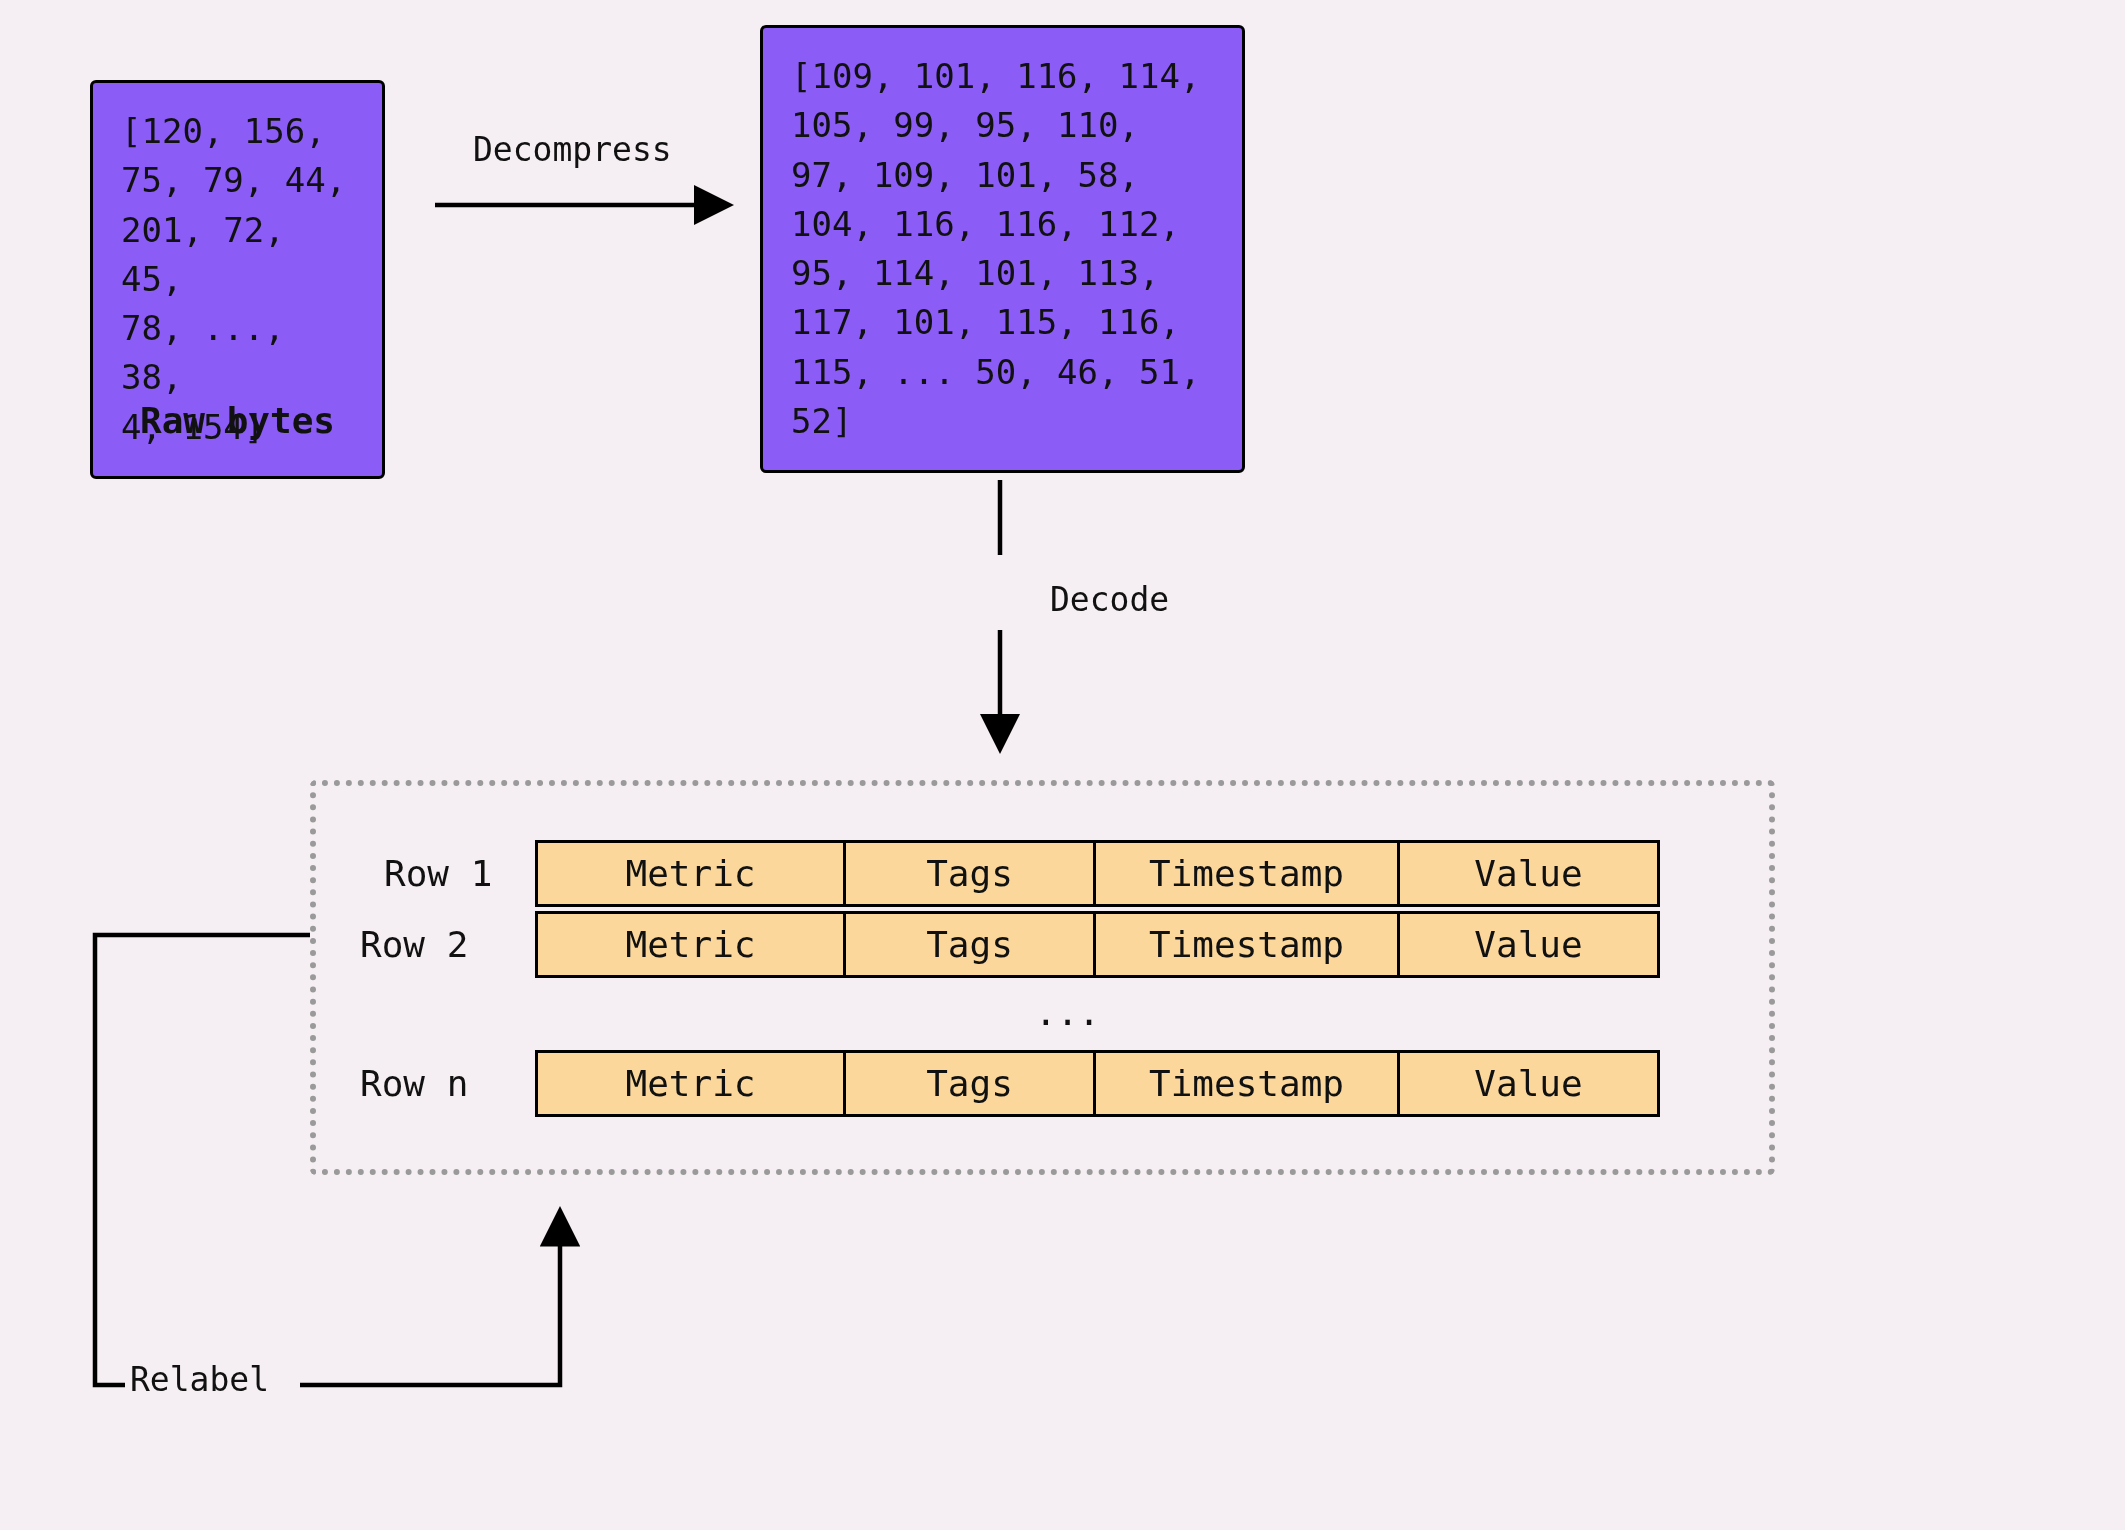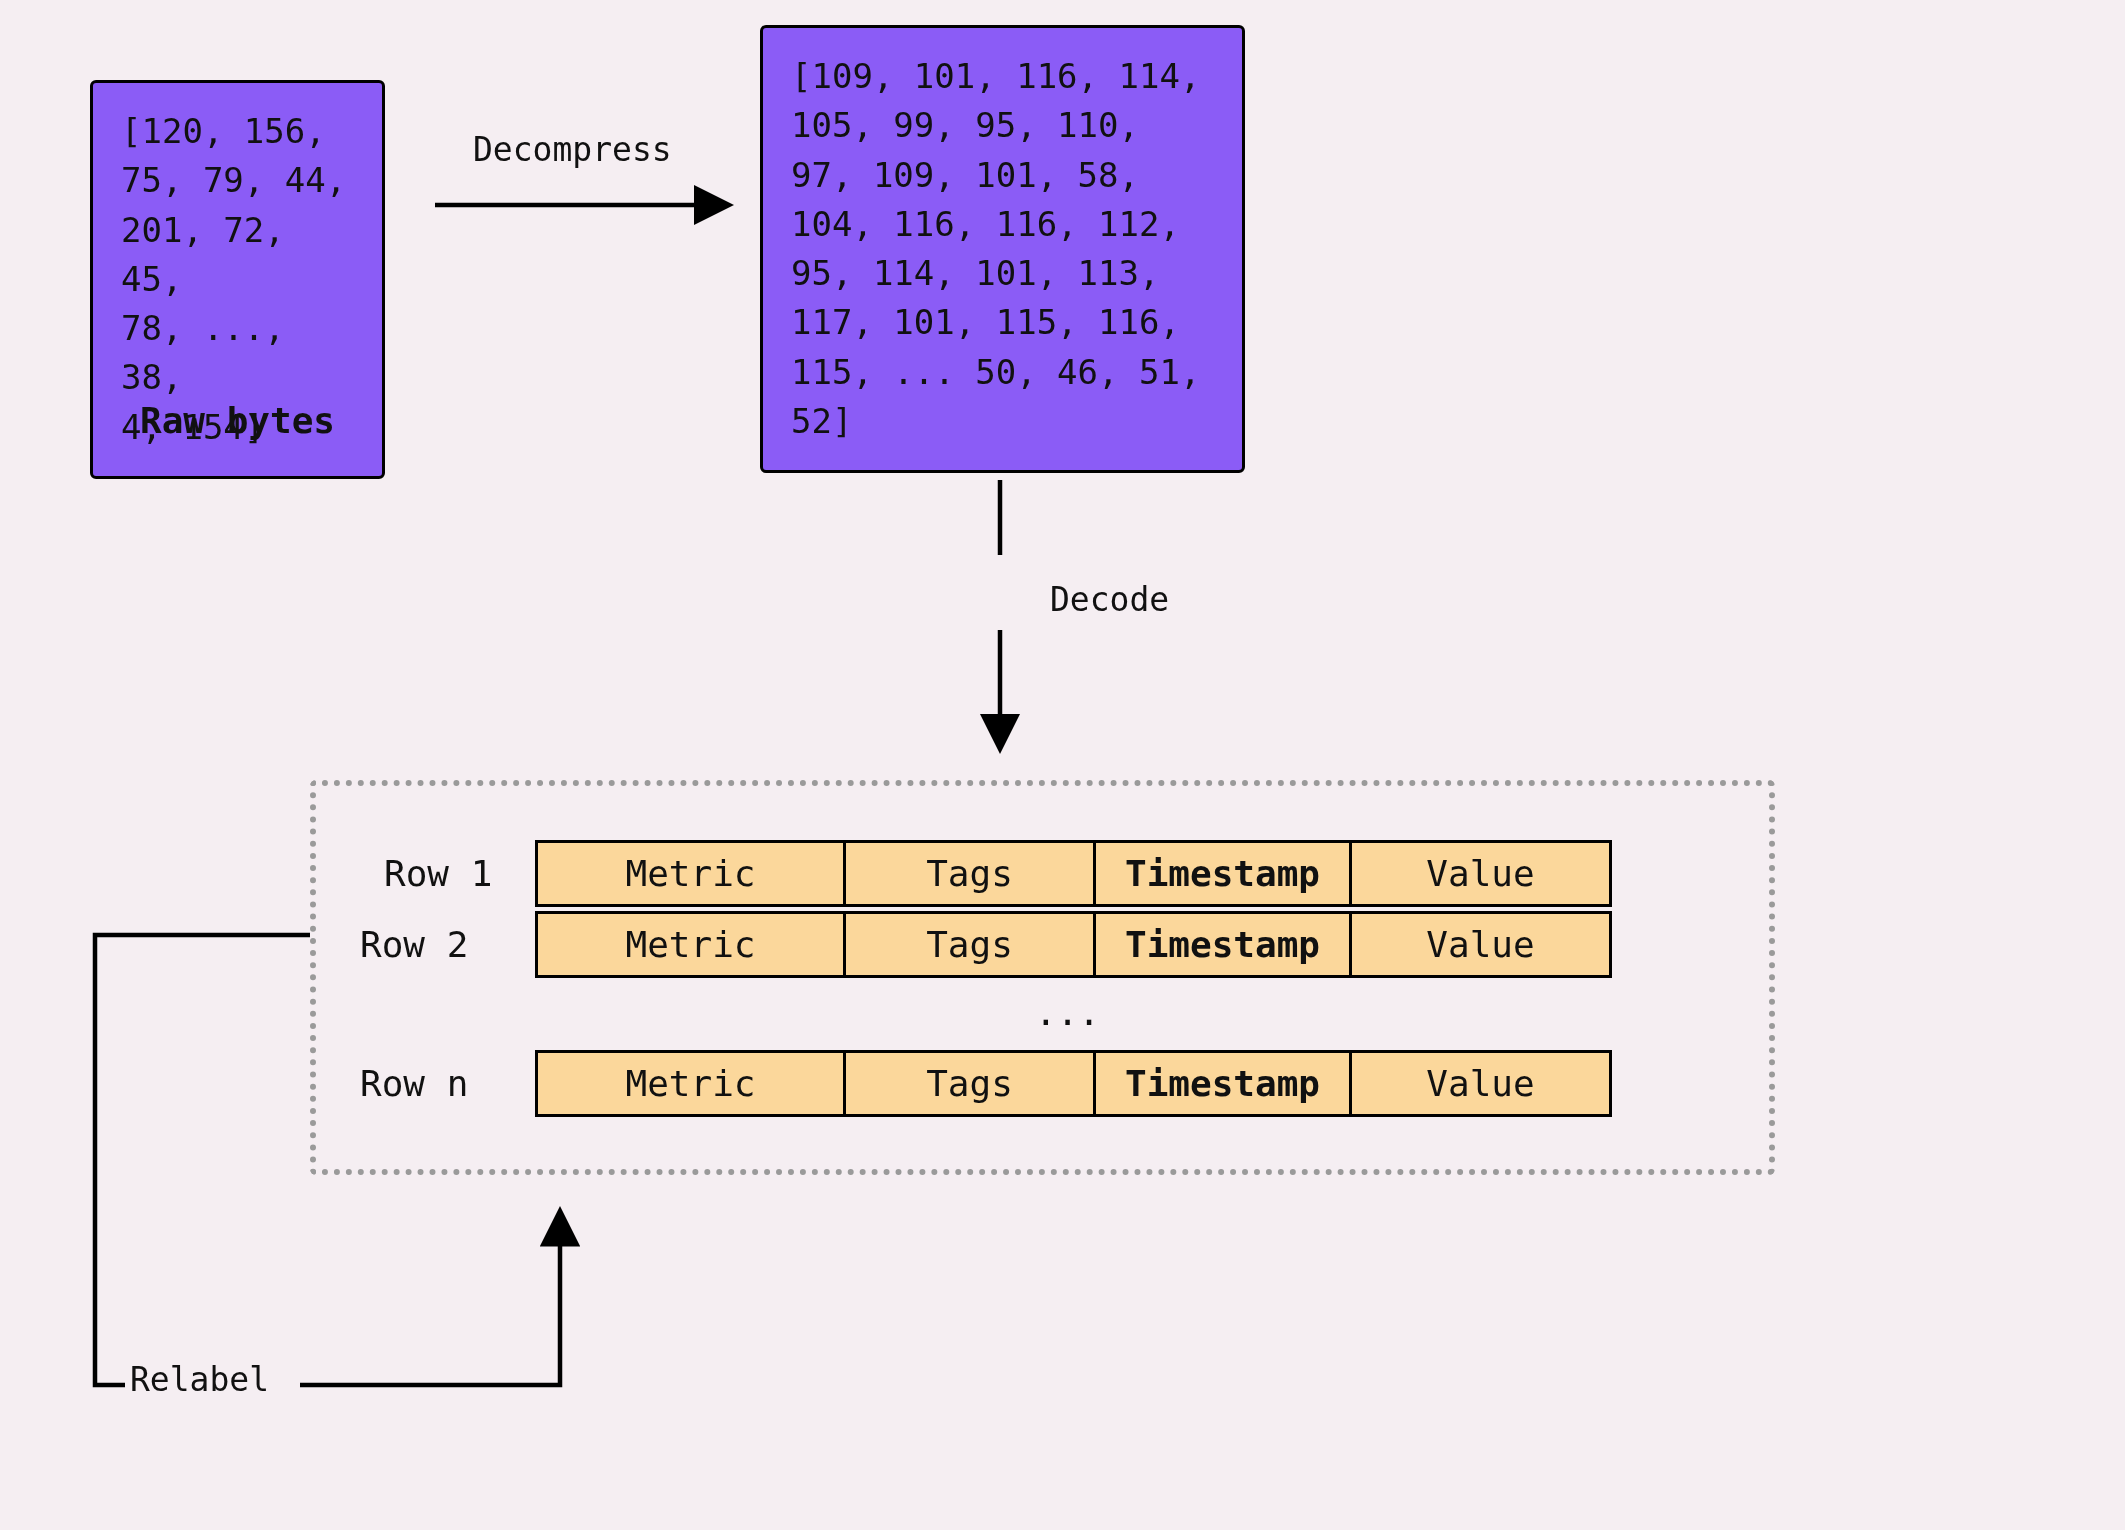--- a/index.html
+++ b/index.html
@@ -50,21 +50,21 @@
   .cell {
     background: #fbd79b;
     border: 3px solid #000;
     font-size: 36px;
     padding: 10px 0;
     text-align: center;
   }
   .cell + .cell { border-left: none; }
   .cell.metric    { width: 311px; }
   .cell.tags      { width: 250px; }
-  .cell.timestamp { width: 256px; font-weight: bold; }
+  .cell.timestamp { width: 304px; }
   .cell.value     { width: 260px; }
   .ellipsis {
     position: absolute;
     font-size: 36px;
   }
   svg.overlay {
     position: absolute;
     left: 0; top: 0;
     width: 2125px;
     height: 1530px;

